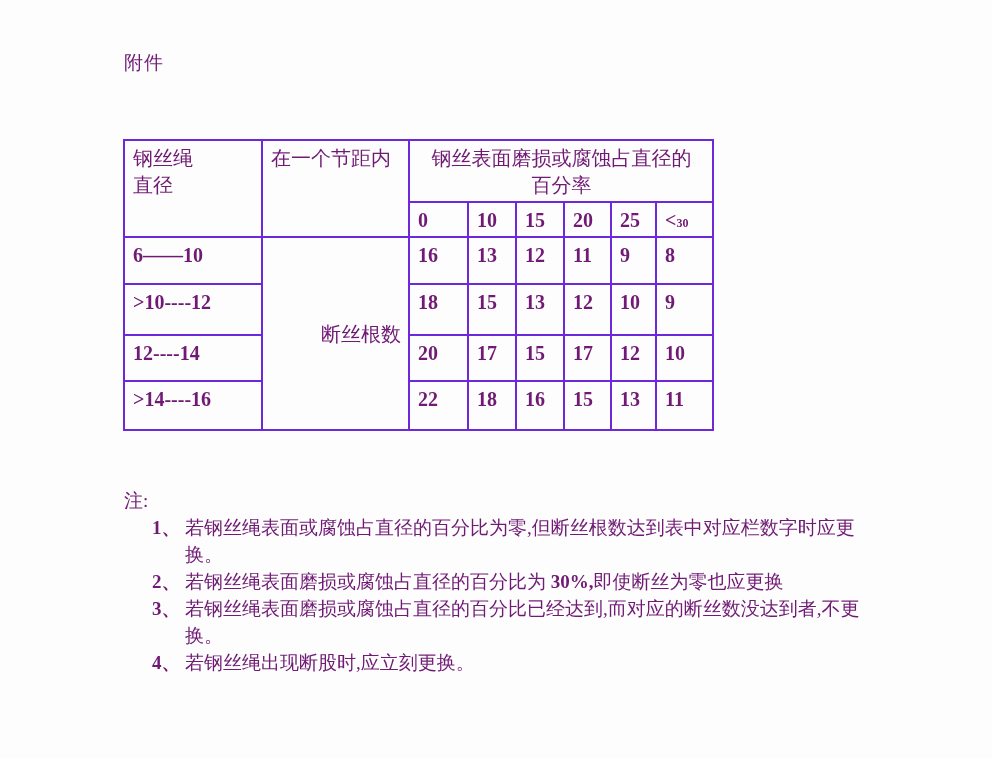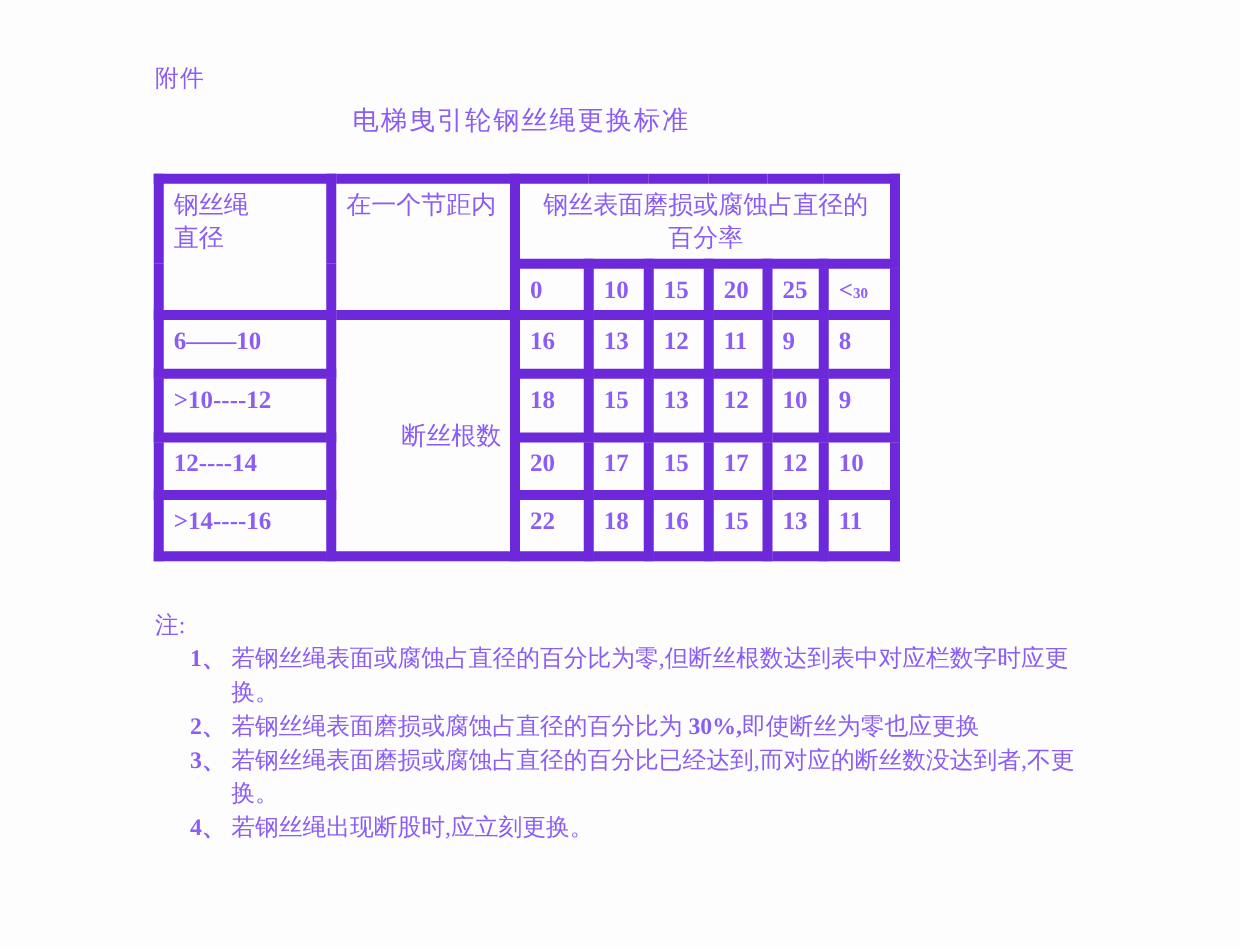--- a/index.html
+++ b/index.html
@@ -6,21 +6,21 @@
     margin: 0;
     padding: 0;
     background: #ffffff;
   }
   .page {
     position: relative;
     width: 992px;
     height: 759px;
     background: #fdfdfd;
     font-family: "Liberation Serif", "DejaVu Serif", serif;
-    color: #8b5cf6;
+    color: #701a75;
     overflow: hidden;
   }
   .attachment-label {
     position: absolute;
     left: 124px;
     top: 50px;
     font-size: 19px;
     letter-spacing: 1px;
     white-space: nowrap;
   }
@@ -35,21 +35,21 @@
   table.replacement-table {
     position: absolute;
     left: 123px;
     top: 139px;
     border-collapse: collapse;
     table-layout: fixed;
     width: 589px;
   }
   .replacement-table th,
   .replacement-table td {
-    border: 8px solid #6d28d9;
+    border: 2px solid #6d28d9;
     font-size: 20px;
     font-weight: normal;
     text-align: left;
     vertical-align: top;
     padding: 4px 7px 2px 8px;
     line-height: 1.35;
     overflow: hidden;
   }
   .replacement-table .num {
     font-weight: bold;
@@ -102,21 +102,20 @@
     font-weight: bold;
   }
 </style>
 </head>
 <body>
 
 <div class="page">
 
   <div class="attachment-label">附件</div>
 
-  <div class="doc-title">电梯曳引轮钢丝绳更换标准</div>
 
   <table class="replacement-table">
     <colgroup>
       <col style="width:138px">
       <col style="width:147px">
       <col style="width:59px">
       <col style="width:48px">
       <col style="width:48px">
       <col style="width:47px">
       <col style="width:45px">

